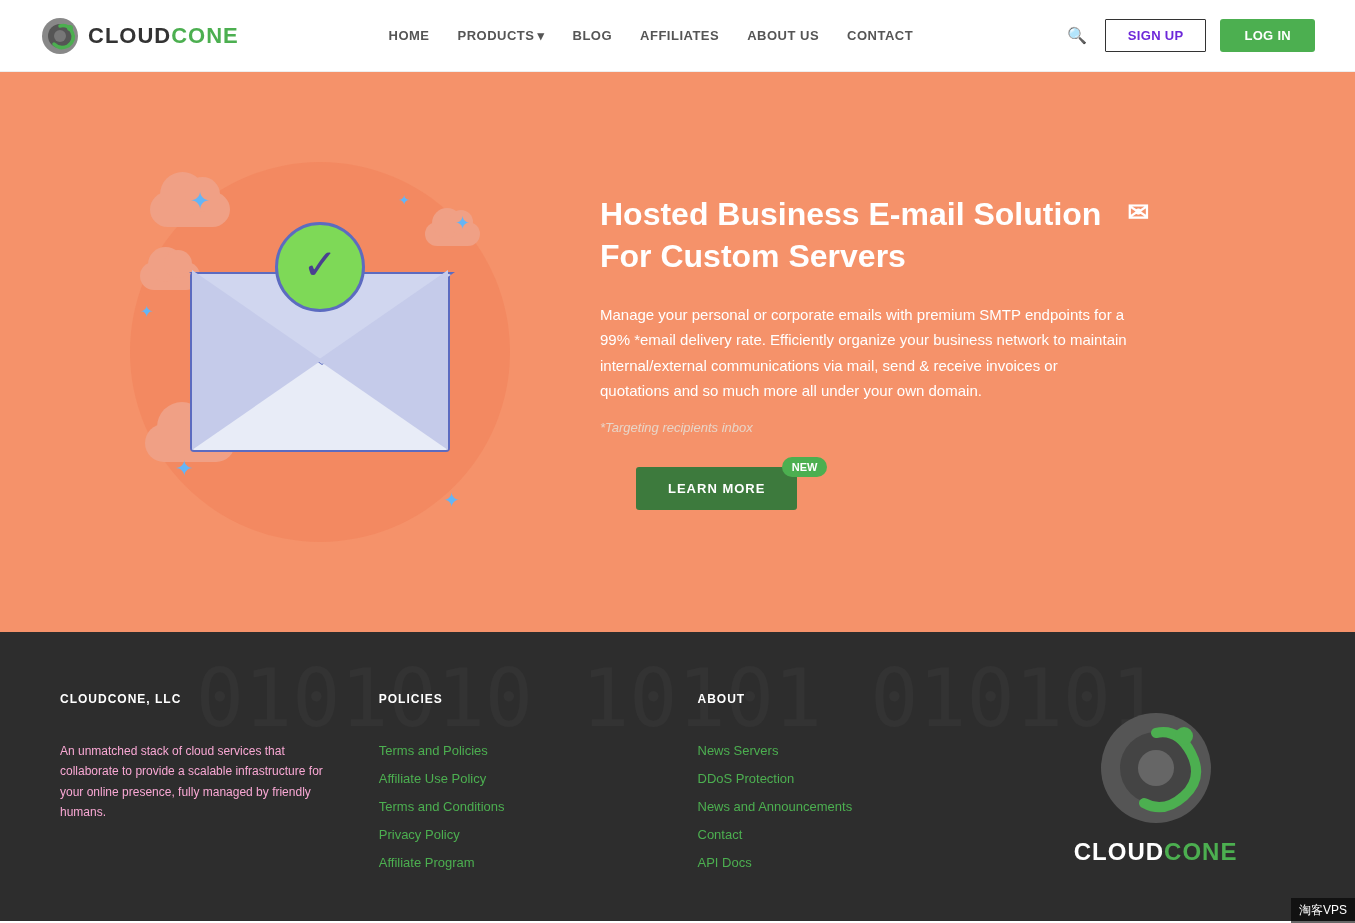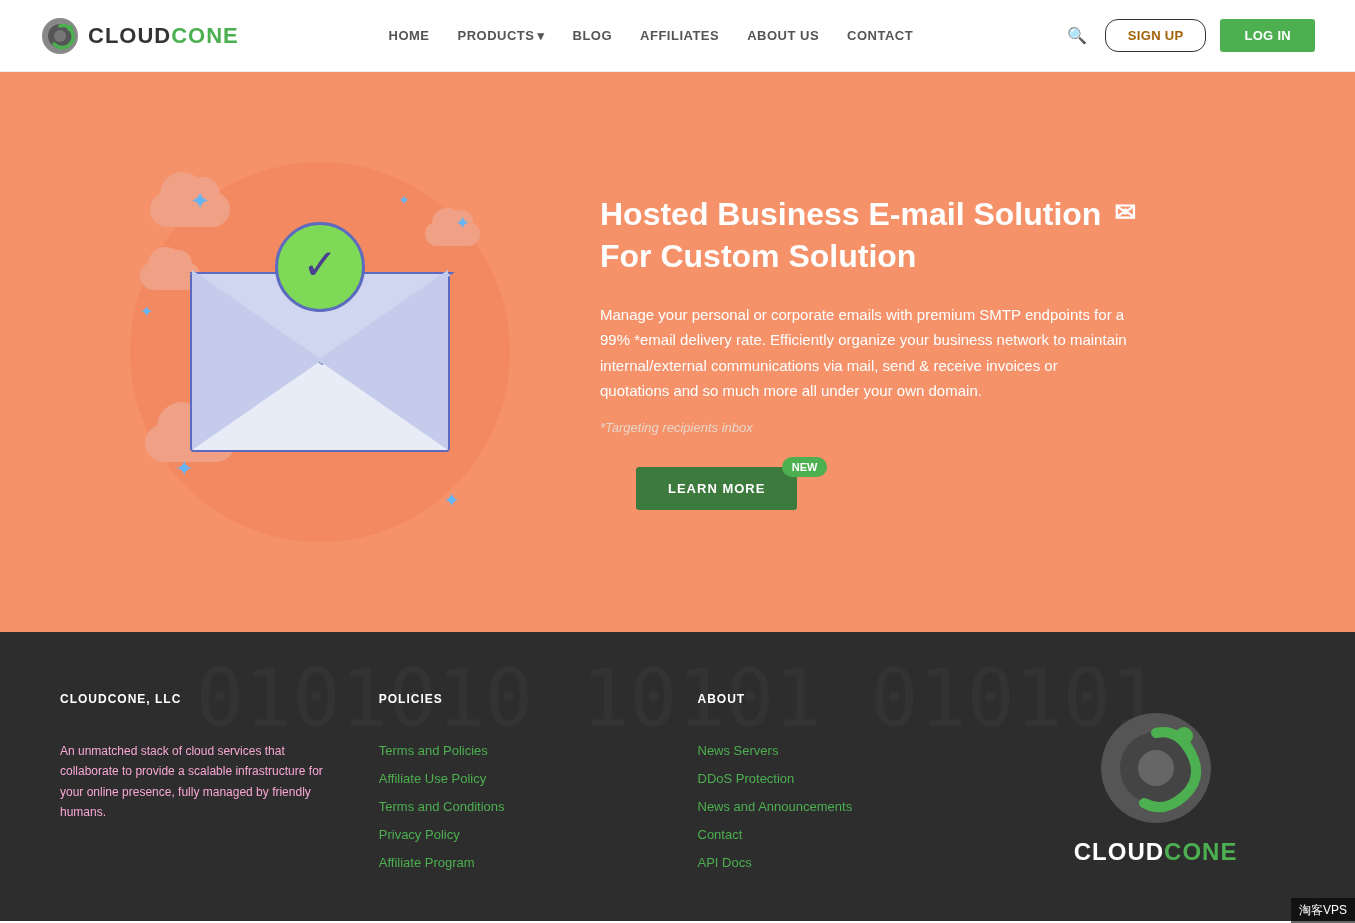--- a/index.html
+++ b/index.html
@@ -59,25 +59,25 @@
       background: none;
       border: none;
       cursor: pointer;
       color: #666;
       font-size: 16px;
       padding: 4px;
     }
     .btn-signup {
       border: 1.5px solid #333;
       background: #fff;
-      color: #a16207;
+      color: #6d28d9;
       padding: 8px 22px;
       font-size: 13px;
       font-weight: 600;
-      border-radius: 13px;
+      border-radius: 1px;
       cursor: pointer;
       letter-spacing: 0.3px;
     }
     .btn-login {
       background: #4caf50;
       color: #fff;
       border: none;
       padding: 9px 24px;
       font-size: 13px;
       font-weight: 700;
@@ -238,21 +238,21 @@
       padding-left: 20px;
     }
     .hero-title {
       font-size: 32px;
       font-weight: 700;
       color: #fff;
       line-height: 1.3;
       margin-bottom: 24px;
       display: flex;
       align-items: flex-start;
-      gap: 13px;
+      gap: 26px;
     }
     .hero-description {
       font-size: 15px;
       color: #fff;
       line-height: 1.7;
       margin-bottom: 16px;
       max-width: 530px;
     }
     .hero-note {
       font-size: 13px;
@@ -444,21 +444,21 @@
           <div class="envelope-v-right"></div>
         </div>
       </div>
     </div>
   </div>
 
   <div class="hero-content">
     <h1 class="hero-title">
       <div>
         <div>Hosted Business E-mail Solution</div>
-        <div>For Custom Solution</div>
+        <div>For Custom Servers</div>
       </div>
       <span style="font-size:26px;margin-top:2px;">✉</span>
     </h1>
     <p class="hero-description">Manage your personal or corporate emails with premium SMTP endpoints for a 99% *email delivery rate. Efficiently organize your business network to maintain internal/external communications via mail, send &amp; receive invoices or quotations and so much more all under your own domain.</p>
     <p class="hero-note">*Targeting recipients inbox</p>
     <div class="hero-btn-wrap">
       <button class="btn-learn">LEARN MORE</button>
       <span class="new-badge">NEW</span>
     </div>
   </div>

